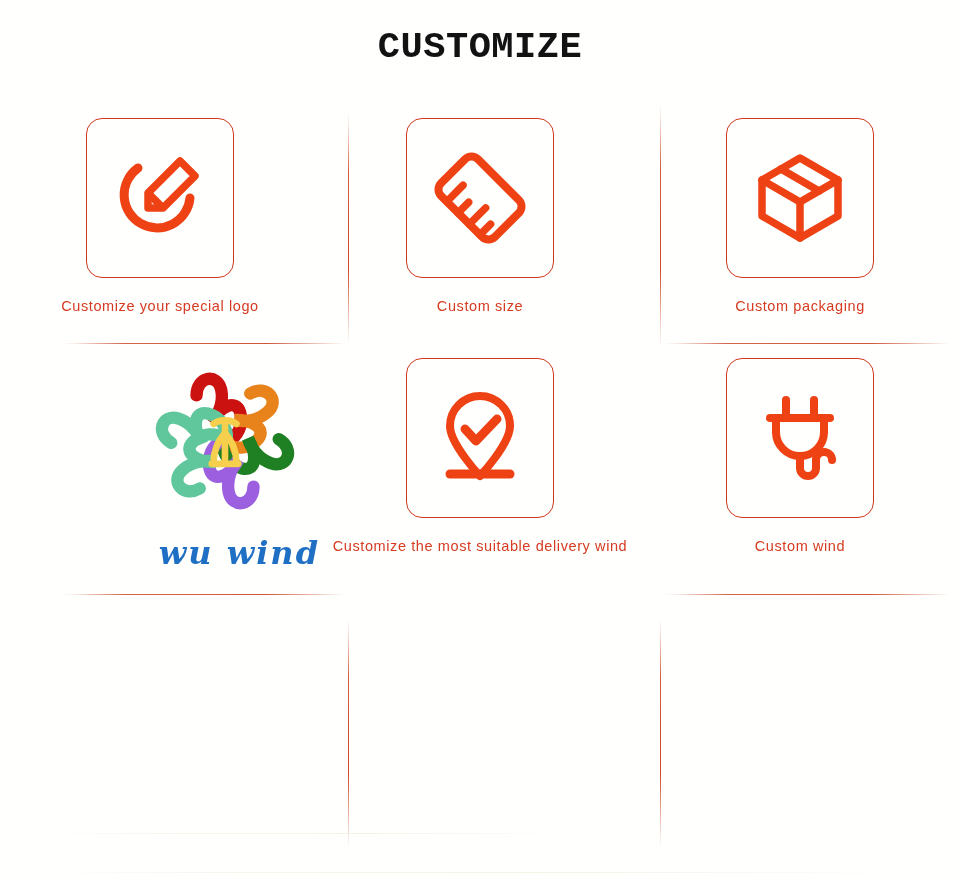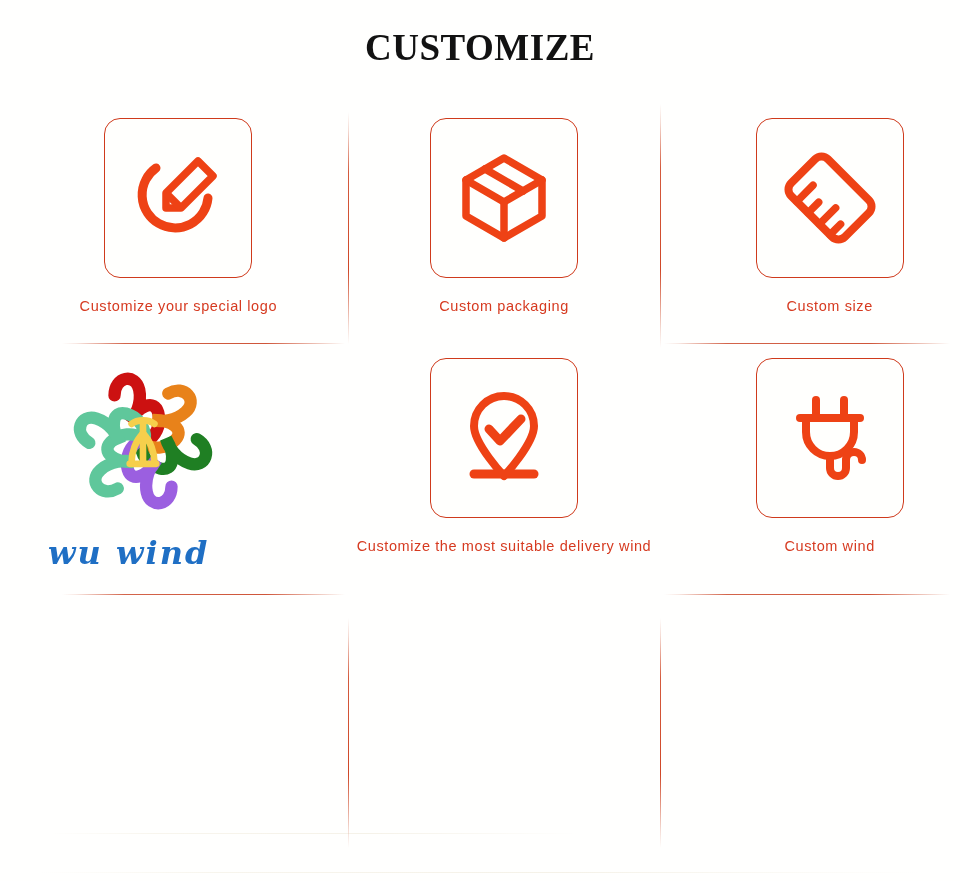--- a/index.html
+++ b/index.html
@@ -24,41 +24,40 @@
   .title {
     position: absolute;
     top: 26px;
     left: 0;
     width: 960px;
     text-align: center;
     font-size: 37px;
     font-weight: bold;
     letter-spacing: 0.5px;
     color: #121212;
-    font-family: Liberation Serif, serif;
+    font-family: Liberation Mono, monospace;
   }
 
   
   .grid {
     position: absolute;
     top: 100px;
     left: 0;
     width: 960px;
     height: 760px;
     display: grid;
     grid-template-columns: 1fr 1fr 1fr;
     grid-template-rows: 240px 250px 240px;
   }
   .cell {
     position: relative;
     display: flex;
     flex-direction: column;
     align-items: center;
     justify-content: flex-start;
-    padding-left: 48px;
   }
 
   
   .tile {
     width: 148px;
     height: 160px;
     border: 1.4px solid #cf3a1c;
     border-radius: 16px;
     background: #fffffd;
     display: flex;
@@ -110,21 +109,21 @@
         rgba(255,255,255,0) 0%,
         rgba(215,200,160,0.18) 20%,
         rgba(210,195,155,0.22) 60%,
         rgba(255,255,255,0) 100%);
   }
 
   
   .logo-cell {
     display: flex;
     flex-direction: column;
-    align-items: flex-start;
+    align-items: flex-end;
     justify-content: flex-start;
   }
   .logo-mark {
     margin-top: 6px;
   }
   .logo-word {
     margin-top: -6px;
     font-family: "DejaVu Serif", serif;
     font-style: italic;
     font-weight: bold;
@@ -167,48 +166,48 @@
           </g>
         </svg>
       </div>
       <div class="label">Customize your special logo</div>
     </div>
 
 
     <div class="cell">
       <div class="tile">
         <svg width="104" height="104" viewBox="0 0 104 104">
-          <g fill="none" stroke="#ee4215" stroke-width="7.5" stroke-linejoin="round" stroke-linecap="round">
-            <path d="M52 12 L90 34 L90 70 L52 92 L14 70 L14 34 Z"></path>
-            <path d="M14 34 L52 56 L90 34"></path>
-            <path d="M52 56 L52 92"></path>
-            <path d="M33 23 L71 45"></path>
-          </g>
-        </svg>
-      </div>
-      <div class="label">Custom packaging</div>
-    </div>
-
-    <div class="cell">
-      <div class="tile">
-        <svg width="104" height="104" viewBox="0 0 104 104">
           <g transform="rotate(-45 52 52)">
             <rect x="26" y="14" width="52" height="76" rx="9" ry="9" fill="none" stroke="#ee4215" stroke-width="8"></rect>
             <g stroke="#ee4215" stroke-width="7.5" stroke-linecap="round">
               <path d="M26 31 L49 31"></path>
               <path d="M26 47 L41 47"></path>
               <path d="M26 63 L49 63"></path>
               <path d="M26 78 L41 78"></path>
             </g>
           </g>
         </svg>
       </div>
       <div class="label">Custom size</div>
     </div>
 
+    <div class="cell">
+      <div class="tile">
+        <svg width="104" height="104" viewBox="0 0 104 104">
+          <g fill="none" stroke="#ee4215" stroke-width="7.5" stroke-linejoin="round" stroke-linecap="round">
+            <path d="M52 12 L90 34 L90 70 L52 92 L14 70 L14 34 Z"></path>
+            <path d="M14 34 L52 56 L90 34"></path>
+            <path d="M52 56 L52 92"></path>
+            <path d="M33 23 L71 45"></path>
+          </g>
+        </svg>
+      </div>
+      <div class="label">Custom packaging</div>
+    </div>
+
     <div class="cell logo-cell">
       <div class="logo-mark">
         <svg width="190" height="190" viewBox="0 0 200 200">
           <g stroke-linecap="round" fill="none" stroke-width="13">
 
             <g stroke="#cc1111" transform="rotate(0 100 100)">
               <path d="M70 52 C70 32 92 28 96 46 C99 60 92 74 86 80 C96 62 112 56 116 70 C120 84 112 96 104 100"></path>
             </g>
 
             <g stroke="#e8821a" transform="rotate(60 100 100)">

